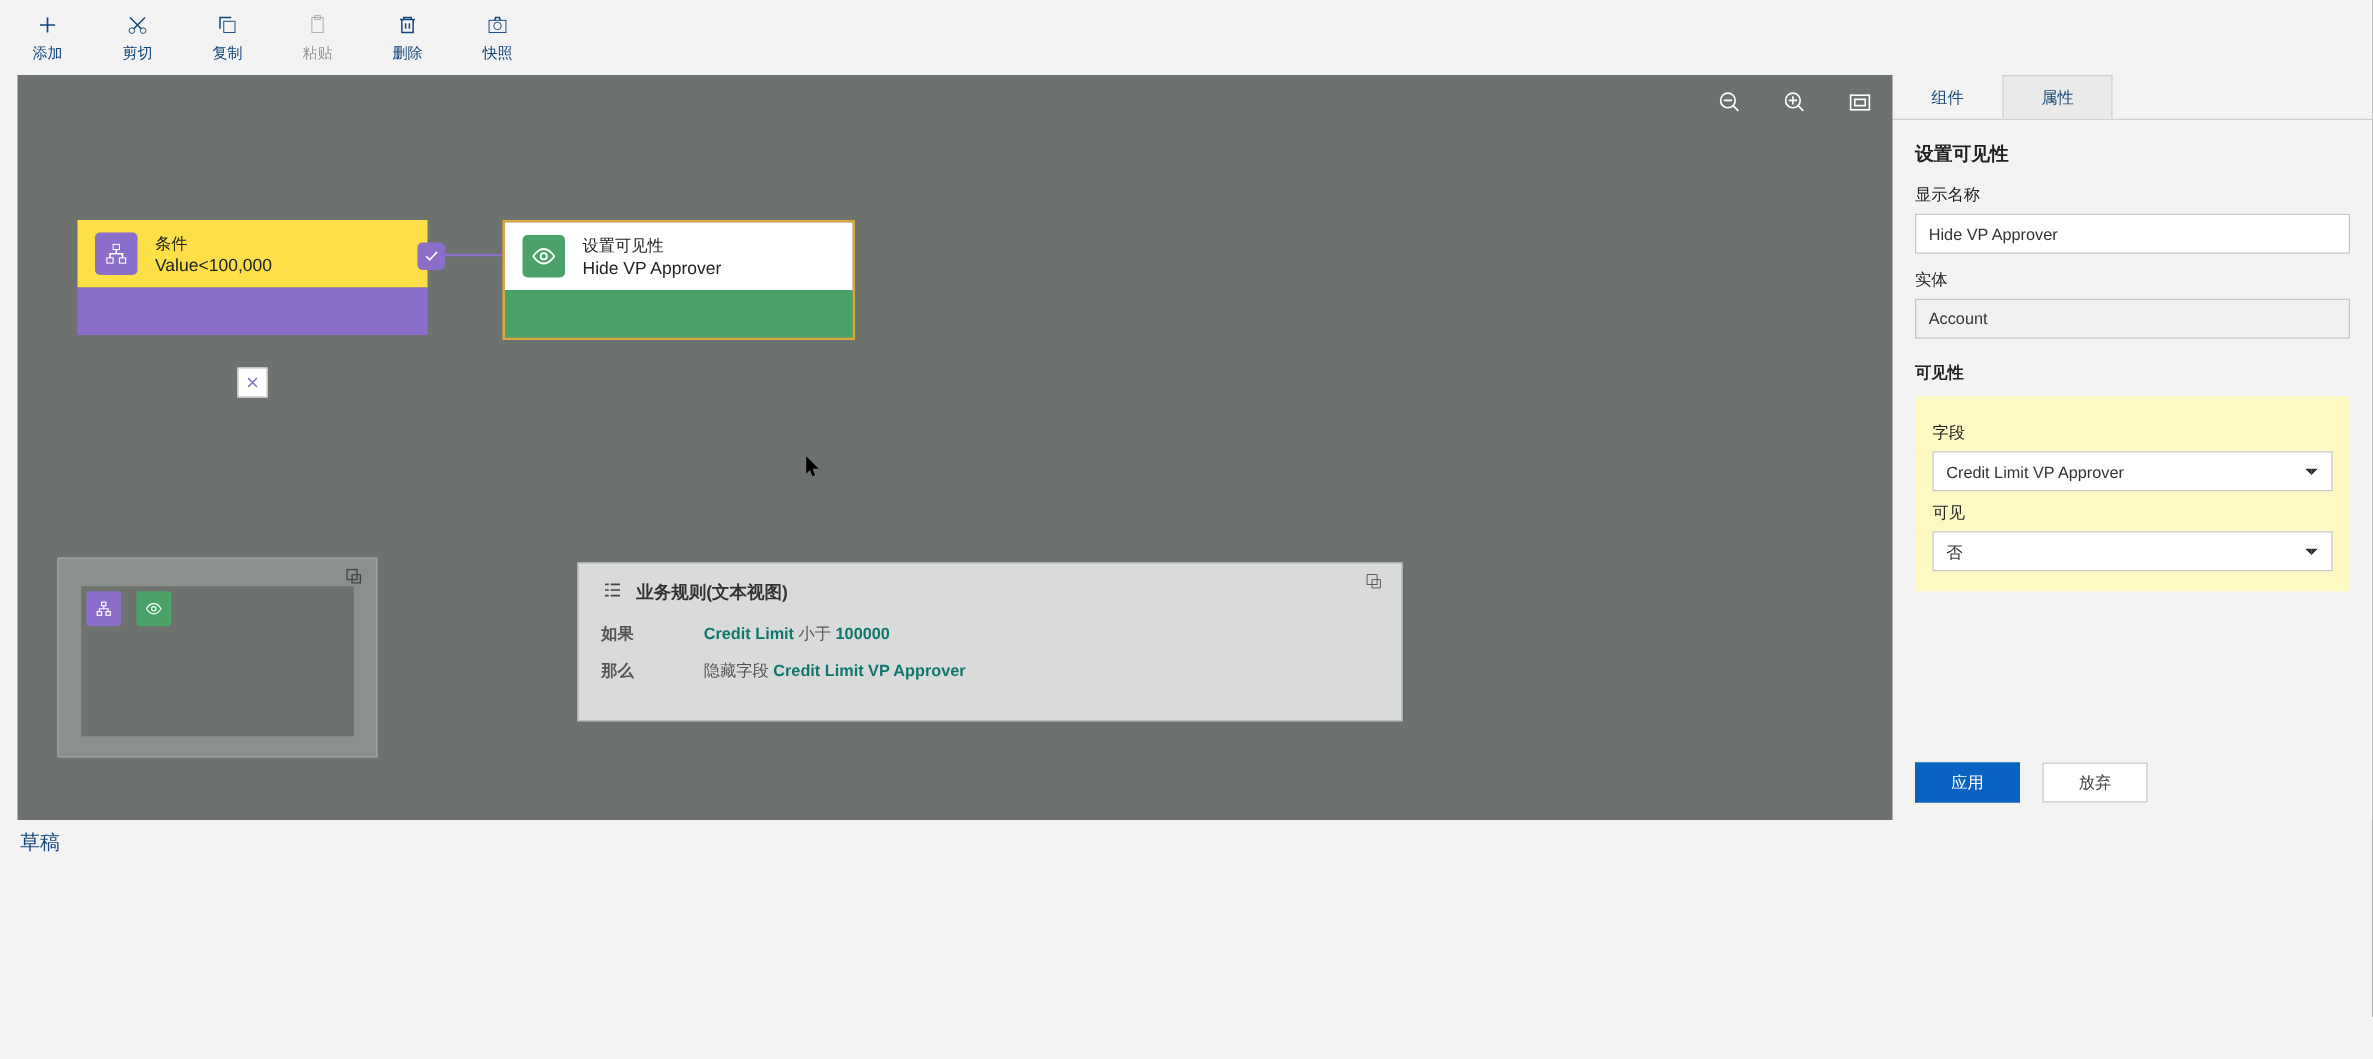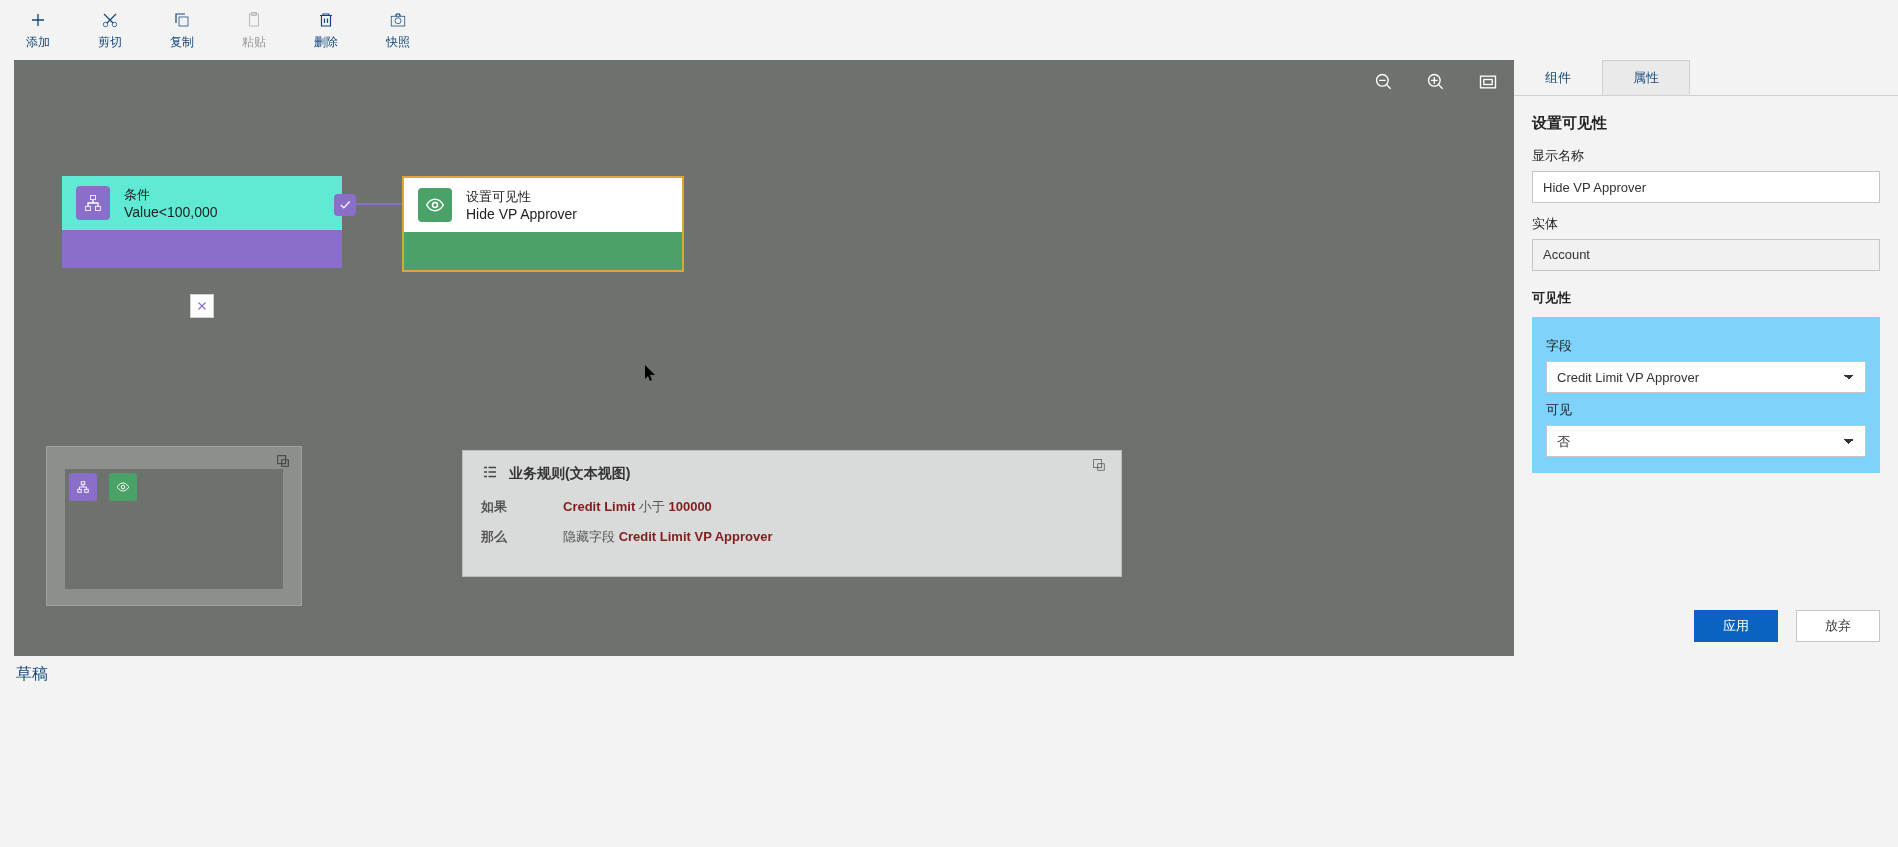--- a/index.html
+++ b/index.html
@@ -19,21 +19,21 @@
   .canvas-wrap { flex: 1; position: relative; margin: 2px 0 0 14px; background: #6d726e; }
   .side-panel { width: 384px; background: #f3f3f3; display: flex; flex-direction: column; }
 
   
   .canvas-ctrls { position: absolute; top: 10px; right: 14px; display: flex; gap: 28px; }
   .canvas-ctrls .cbtn { width: 24px; height: 24px; cursor: pointer; display:flex; align-items:center; justify-content:center; }
   .canvas-ctrls svg { stroke: #fff; fill: none; stroke-width:1.6; }
 
   
   .node-condition { position: absolute; left: 48px; top: 116px; width: 280px; }
-  .node-condition .body { background: #5eead4; display:flex; align-items:center; padding:10px 14px; gap:14px; }
+  .node-condition .body { background: #fde047; display:flex; align-items:center; padding:10px 14px; gap:14px; }
   .node-condition .bar { height: 38px; background: #8b6ec9; }
   .node-condition .iconbox { width:34px; height:34px; background:#8b6ec9; border-radius:4px; display:flex; align-items:center; justify-content:center; }
   .node-condition .iconbox svg { stroke:#fff; fill:none; }
   .node-condition .texts .t1 { font-size:13px; color:#222; }
   .node-condition .texts .t2 { font-size:14px; color:#222; }
   .node-condition .port-true { position:absolute; right:-14px; top:18px; width:22px; height:22px; background:#8b6ec9; border-radius:4px; display:flex; align-items:center; justify-content:center; }
   .node-condition .port-true svg { stroke:#fff; stroke-width:2.2; fill:none; }
   .node-condition .port-false { position:absolute; left:50%; bottom:-50px; transform:translateX(-50%); width:24px; height:24px; background:#fff; border:1px solid #d0d0d0; display:flex; align-items:center; justify-content:center; }
   .node-condition .port-false svg { stroke:#8b6ec9; stroke-width:2; fill:none; }
 
@@ -58,36 +58,36 @@
   .minimap .popout svg { stroke:#444; fill:none; }
 
   
   .textview { position:absolute; left:448px; top:390px; width:660px; background:#d9dbda; border:1px solid #bcbcbc; padding:12px 18px 18px 18px; }
   .textview .hdr { display:flex; align-items:center; gap:10px; font-weight:600; color:#333; font-size:14px; position:relative; }
   .textview .hdr .pop { position:absolute; right:-6px; top:-6px; width:18px; height:18px; cursor:pointer; }
   .textview .hdr .pop svg { stroke:#444; fill:none; }
   .textview .rows { margin-top:14px; font-size:13px; color:#555; }
   .textview .rows .row { display:flex; margin-bottom:12px; }
   .textview .rows .row .k { width:82px; color:#555; font-weight:600; }
-  .textview .rows .row .v b { color:#7f1d1d; font-weight:600; }
+  .textview .rows .row .v b { color:#0f766e; font-weight:600; }
 
   
   .tabs { display:flex; height:36px; border-bottom:1px solid #d0d0d0; margin-top:2px; }
   .tab { padding:8px 30px; font-size:13px; color:#1b4b7a; cursor:pointer; border:1px solid transparent; }
   .tab.active { background:#eaeaea; border:1px solid #d0d0d0; border-bottom:1px solid #eaeaea; }
   .form { padding:18px 18px 0 18px; }
   .form h3 { font-size:15px; font-weight:600; color:#222; margin-bottom:14px; }
   .form label { display:block; font-size:13px; color:#222; margin-bottom:6px; margin-top:12px; }
   .form input[type=text], .form select, .form .ro { width:100%; height:32px; border:1px solid #c6c6c6; background:#fff; padding:0 10px; font-size:13px; color:#333; }
   .form .ro { background:#f1f1f1; line-height:30px; }
-  .subgroup { background:#7dd3fc; padding:12px 14px 16px 14px; margin-top:10px; }
+  .subgroup { background:#fef9c3; padding:12px 14px 16px 14px; margin-top:10px; }
   .subgroup label { margin-top:8px; }
   .form select { appearance:none; background-image:linear-gradient(45deg,transparent 50%,#333 50%),linear-gradient(135deg,#333 50%,transparent 50%); background-position:calc(100% - 16px) 13px,calc(100% - 11px) 13px; background-size:5px 5px,5px 5px; background-repeat:no-repeat; }
 
-  .side-actions { padding:0 18px 14px 18px; display:flex; gap:18px; justify-content:flex-end; align-items:center; margin-top:auto; }
+  .side-actions { padding:0 18px 14px 18px; display:flex; gap:18px; align-items:center; margin-top:auto; }
   .btn-primary { background:#0a63c0; color:#fff; border:1px solid #0a63c0; padding:6px 28px; font-size:13px; cursor:pointer; }
   .btn-secondary { background:#fff; color:#404040; border:1px solid #c6c6c6; padding:6px 28px; font-size:13px; cursor:pointer; }
 
   
   .status { height:32px; padding:8px 16px; font-size:16px; color:#12467a; }
 
   
   .fake-cursor { position:absolute; left:630px; top:304px; }
   .fake-cursor svg { fill:#000; }
 </style>

